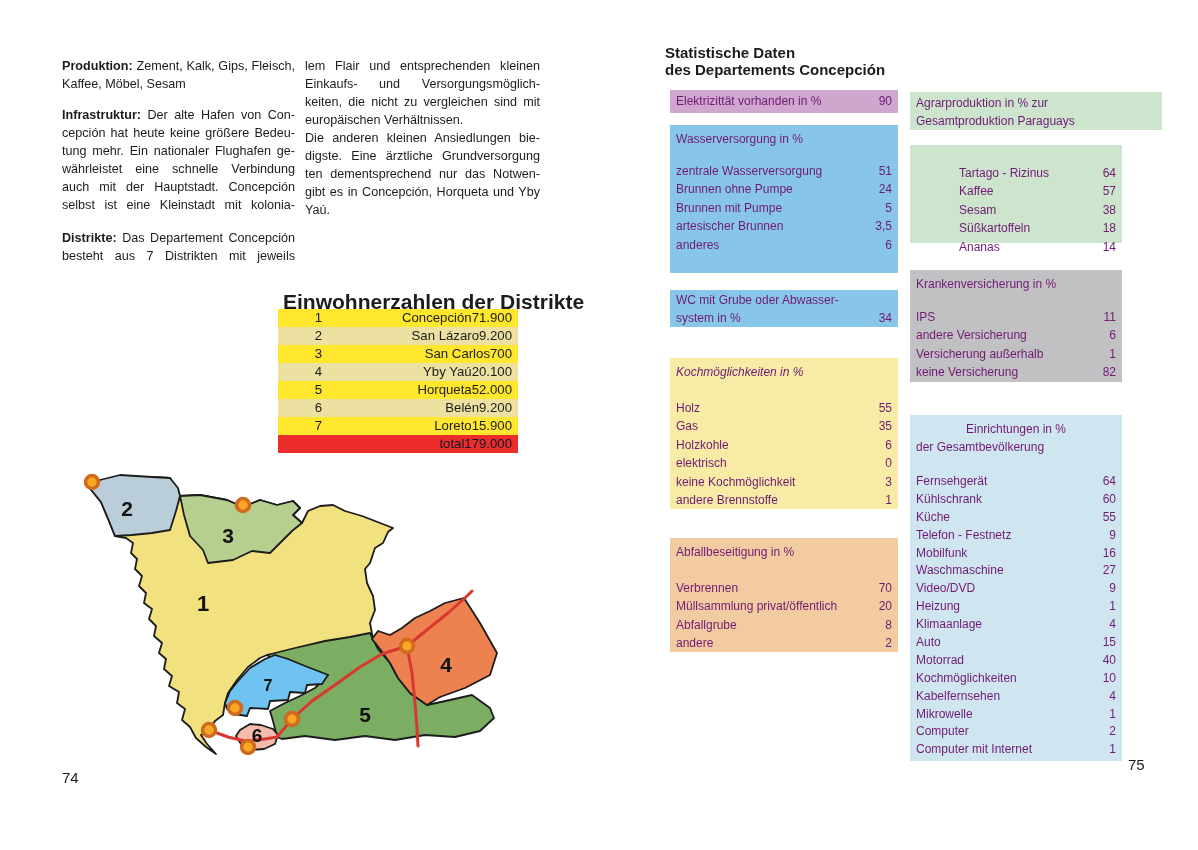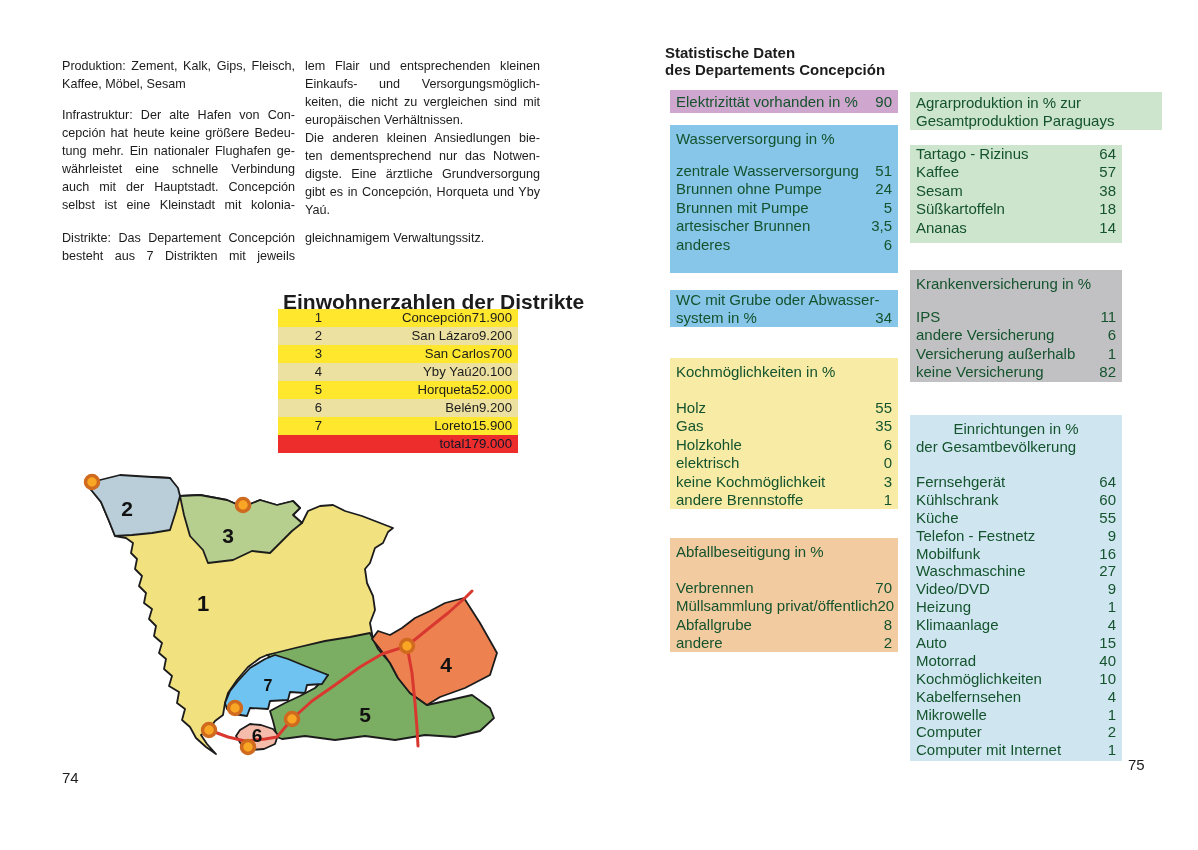--- a/index.html
+++ b/index.html
@@ -1,30 +1,30 @@
 <!DOCTYPE html>
 <html><head>
 <meta charset="utf-8">
 <style>
   html,body{margin:0;padding:0;background:#e9e9e9;}
   .canvas{position:relative;width:1198px;height:850px;background:#ffffff;
     font-family:"Liberation Sans",sans-serif;color:#1c1c1c;overflow:hidden;}
   .col{position:absolute;}
   .line{height:18px;line-height:18px;font-size:12.6px;white-space:nowrap;}
   .just{text-align:justify;text-align-last:justify;}
-  .line b{font-weight:normal;}
+  .line b{font-weight:bold;}
   .pnum{position:absolute;font-size:15px;color:#1c1c1c;}
   .dt-title{position:absolute;left:283px;top:290px;font-weight:bold;font-size:21px;white-space:nowrap;}
   #district-table{position:absolute;left:278px;top:309px;width:240px;}
   .drow{display:flex;height:18px;line-height:18px;font-size:13.2px;white-space:nowrap;}
   .dnum{width:44px;text-align:right;}
   .dname{margin-left:0;flex:1;text-align:right;}
   .dval{text-align:right;padding-right:6px;}
   .heading{position:absolute;left:665px;top:44px;font-weight:bold;font-size:15px;line-height:17px;white-space:nowrap;}
-  .blk{position:absolute;font-size:15px;color:#14532d;}
+  .blk{position:absolute;font-size:12px;color:#701a75;}
   .btitle{position:absolute;left:6px;right:6px;white-space:nowrap;line-height:18px;}
   .rows{position:absolute;left:0;right:0;}
   .srow{display:flex;height:18.4px;line-height:18.4px;padding:0 6px;white-space:nowrap;}
   .srow .lbl{flex:1;}
   .srow .val{text-align:right;}
   .tight .srow{height:17.9px;line-height:17.9px;}
   .vrow{display:flex;padding:0 6px;white-space:nowrap;}
   .vrow .lbl{flex:1;}
   #map{position:absolute;left:60px;top:453px;}
   #map text{font-family:"Liberation Sans",sans-serif;font-weight:bold;}
@@ -52,27 +52,24 @@
         <div class="line just">besteht aus 7 Distrikten mit jeweils</div>
       </div>
     </div>
   <div class="col" id="col2" style="left:305px;top:57px;width:235px;">
       <div class="para">
         <div class="line just">lem Flair und entsprechenden kleinen</div>
         <div class="line just">Einkaufs- und Versorgungsmöglich-</div>
         <div class="line just">keiten, die nicht zu vergleichen sind mit</div>
         <div class="line">europäischen Verhältnissen.</div>
         <div class="line just">Die anderen kleinen Ansiedlungen bie-</div>
+        <div class="line just">digste. Eine ärztliche Grundversorgung</div>
         <div class="line just">ten dementsprechend nur das Notwen-</div>
-        <div class="line just">digste. Eine ärztliche Grundversorgung</div>
         <div class="line just">gibt es in Concepción, Horqueta und Yby</div>
         <div class="line">Yaú.</div>
-      </div>
-      <div class="para" style="margin-top: 10px;">
-        <div class="line">gleichnamigem Verwaltungssitz.</div>
       </div>
     </div>
 
   <div class="dt-title">Einwohnerzahlen der Distrikte</div>
   <div id="district-table">
       <div class="drow" style="background: rgb(255, 231, 46);">
         <span class="dnum">1</span>
         <span class="dname">Concepción</span>
         <span class="dval">71.900</span>
       </div>
@@ -191,21 +188,21 @@
     <div class="vrow" style="line-height:18.4px;padding-top:1px;">
       <span class="lbl">WC mit Grube oder Abwasser-</span>
     </div>
     <div class="vrow" style="line-height:18.4px;">
       <span class="lbl">system in %</span>
       <span class="val">34</span>
     </div>
   </div>
 
   <div class="blk" style="left: 670px; top: 358px; width: 228px; height: 151px; background: rgb(247, 235, 166);">
-    <div class="btitle" style="top:5px;">Kochmöglichkeiten in %</div>
+    <div class="btitle" style="top:5px;font-style:italic;">Kochmöglichkeiten in %</div>
     <div class="rows" style="top:41px;">
         <div class="srow">
           <span class="lbl">Holz</span>
           <span class="val">55</span>
         </div>
         <div class="srow">
           <span class="lbl">Gas</span>
           <span class="val">35</span>
         </div>
         <div class="srow">
@@ -252,21 +249,21 @@
   <div class="blk" style="left: 910px; top: 92px; width: 252px; height: 38px; background: rgb(205, 228, 205);">
     <div class="vrow" style="line-height:18px;padding-top:2px;">
       <span class="lbl">Agrarproduktion in % zur</span>
     </div>
     <div class="vrow" style="line-height:18px;">
       <span class="lbl">Gesamtproduktion Paraguays</span>
     </div>
   </div>
 
   <div class="blk" style="left: 910px; top: 145px; width: 212px; height: 98px; background: rgb(205, 228, 205);">
-    <div class="rows" style="top:0;">
+    <div class="rows" style="top:19px;margin-left:43px;">
         <div class="srow">
           <span class="lbl">Tartago - Rizinus</span>
           <span class="val">64</span>
         </div>
         <div class="srow">
           <span class="lbl">Kaffee</span>
           <span class="val">57</span>
         </div>
         <div class="srow">
           <span class="lbl">Sesam</span>

